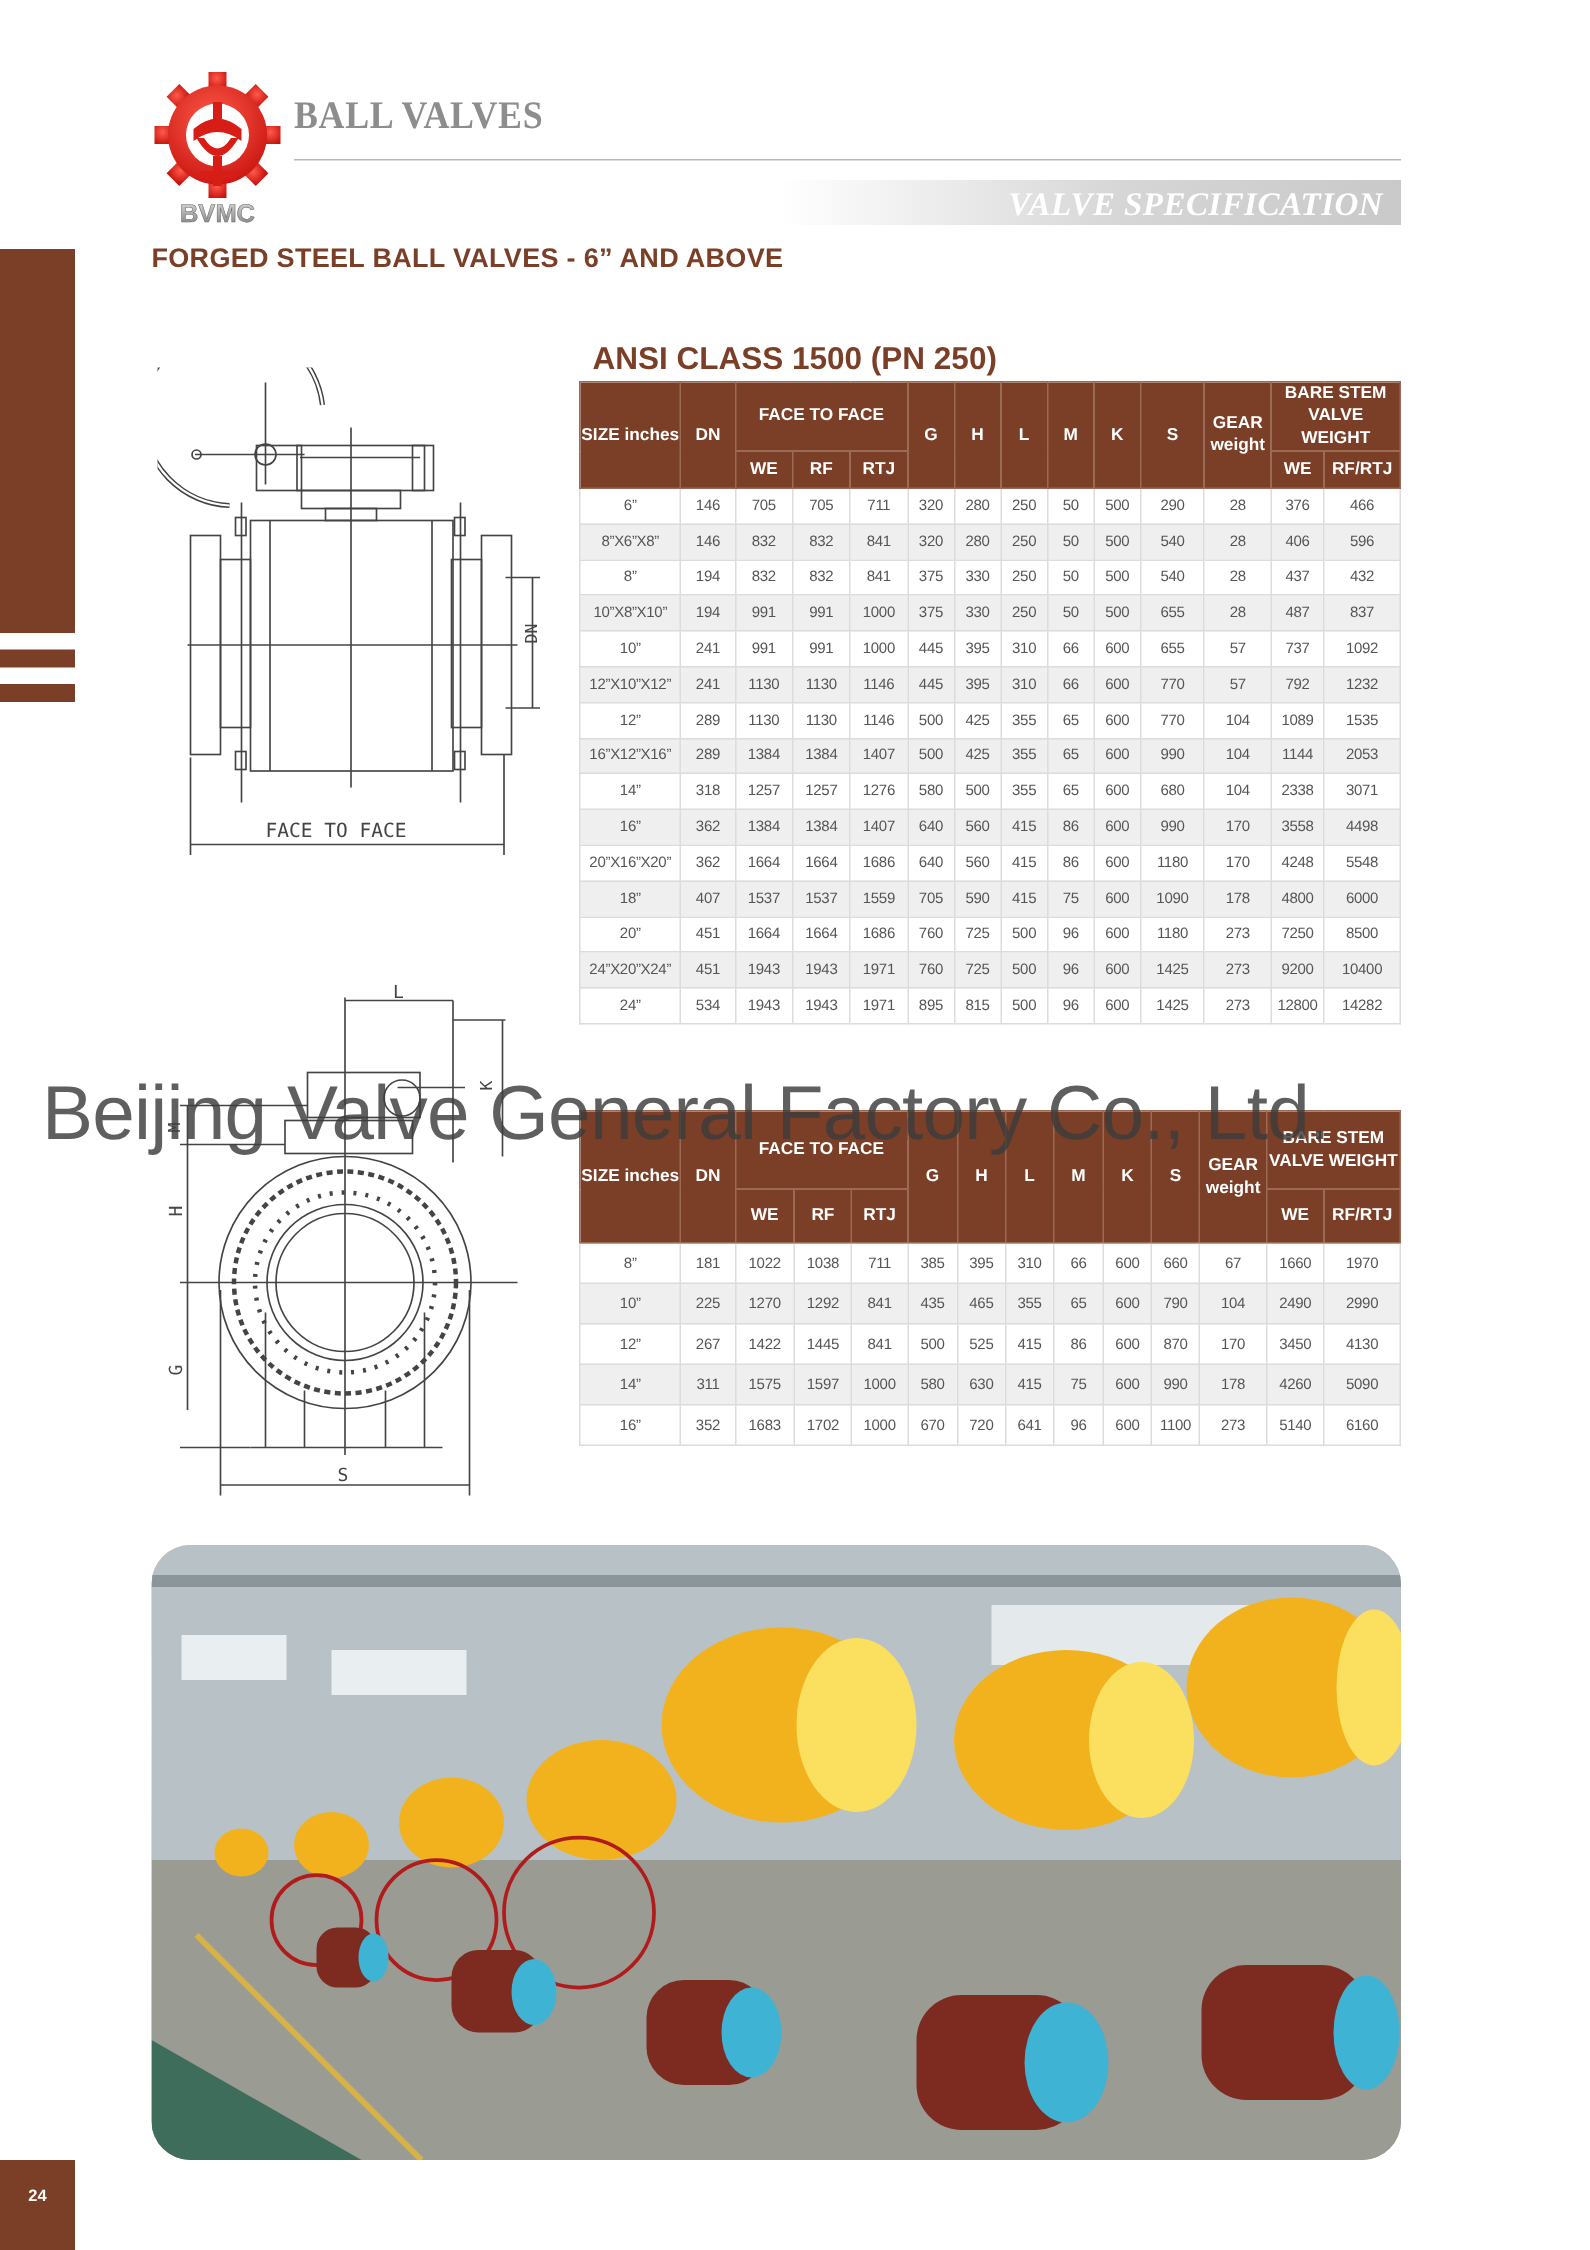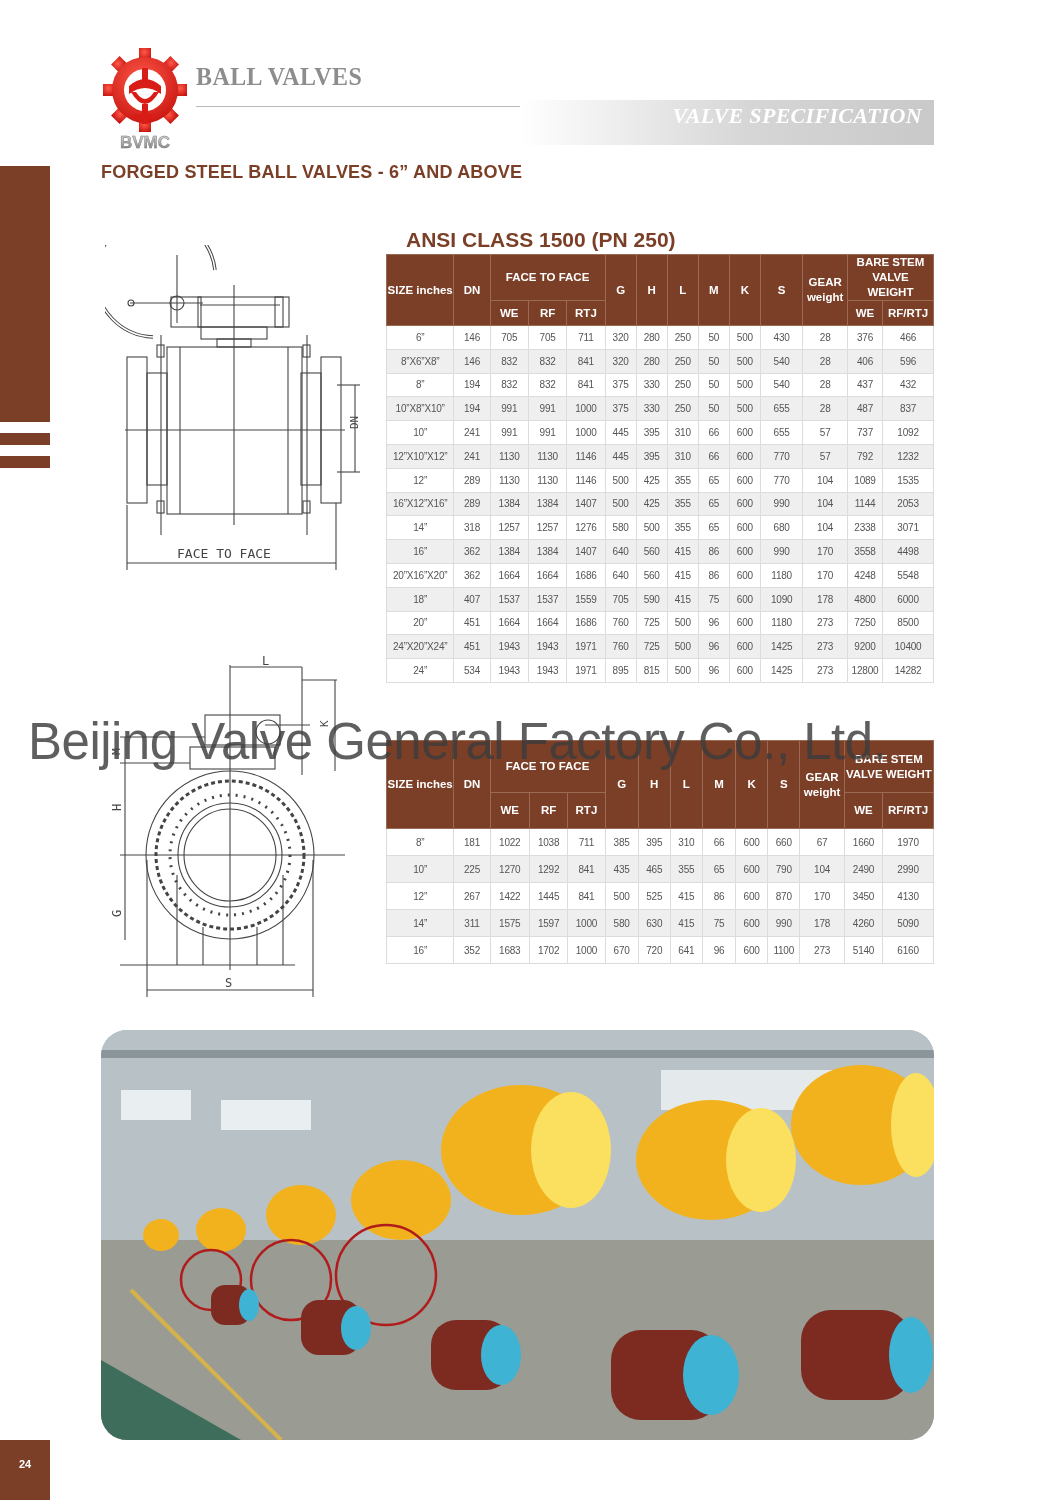--- a/index.html
+++ b/index.html
@@ -13,21 +13,21 @@
 
   
   .logo { left: 100px; top: 48px; width: 90px; height: 104px; }
   .brand-title {
     left: 196px; top: 62px; font-family: "Liberation Serif", "DejaVu Serif", serif;
     font-weight: bold; font-size: 26px; color: #8d8d8d; letter-spacing: 0.5px;
     transform: scaleX(0.92); transform-origin: left;
   }
   .header-rule { left: 196px; top: 106px; width: 738px; height: 1px; background: #b9b9b9; }
   .spec-band {
-    left: 520px; top: 100px; width: 414px; height: 45px;
+    left: 520px; top: 120px; width: 414px; height: 30px;
     background: linear-gradient(to right, rgba(255,255,255,1) 0%, #d6d6d6 55%, #c9c9c9 100%);
   }
   .spec-band span {
     position: absolute; right: 12px; top: 3px;
     font-family: "Liberation Serif", "DejaVu Serif", serif; font-style: italic; font-weight: bold;
     font-size: 22px; color: #ffffff; letter-spacing: 0.3px;
   }
   .page-title {
     left: 101px; top: 162px; font-size: 18px; font-weight: bold; color: #7a3f26;
     letter-spacing: 0.2px;
@@ -207,21 +207,21 @@
   <line x1="98" y1="272" x2="98" y2="310"></line>
     <line x1="152" y1="272" x2="152" y2="310"></line>
   <line x1="62" y1="310" x2="190" y2="310"></line>
   <line x1="15" y1="310" x2="62" y2="310"></line>
   <line x1="42" y1="205" x2="42" y2="342"></line>
     <line x1="208" y1="205" x2="208" y2="342"></line>
   <line x1="42" y1="335" x2="208" y2="335"></line>
   <text x="120" y="332" font-size="12">S</text>
 </svg>
 
-<div class="abs table-title" style="left:395px; top:228px;margin-left:11px;">ANSI CLASS 1500 (PN 250)</div>
+<div class="abs table-title" style="left:395px; top:228px;">ANSI CLASS 1500 (PN 250)</div>
 <table class="abs spec t1">
   <colgroup>
     <col style="width:65px">
       <col style="width:35px">
       <col style="width:37px">
       <col style="width:37px">
       <col style="width:37px">
     <col style="width:30px">
       <col style="width:30px">
       <col style="width:30px">
@@ -259,21 +259,21 @@
         <td>6”</td>
         <td>146</td>
         <td>705</td>
         <td>705</td>
         <td>711</td>
         <td>320</td>
         <td>280</td>
         <td>250</td>
         <td>50</td>
         <td>500</td>
-        <td>430</td>
+        <td>290</td>
         <td>28</td>
         <td>376</td>
         <td>466</td>
       </tr>
       <tr>
         <td>8”X6”X8”</td>
         <td>146</td>
         <td>832</td>
         <td>832</td>
         <td>841</td>

